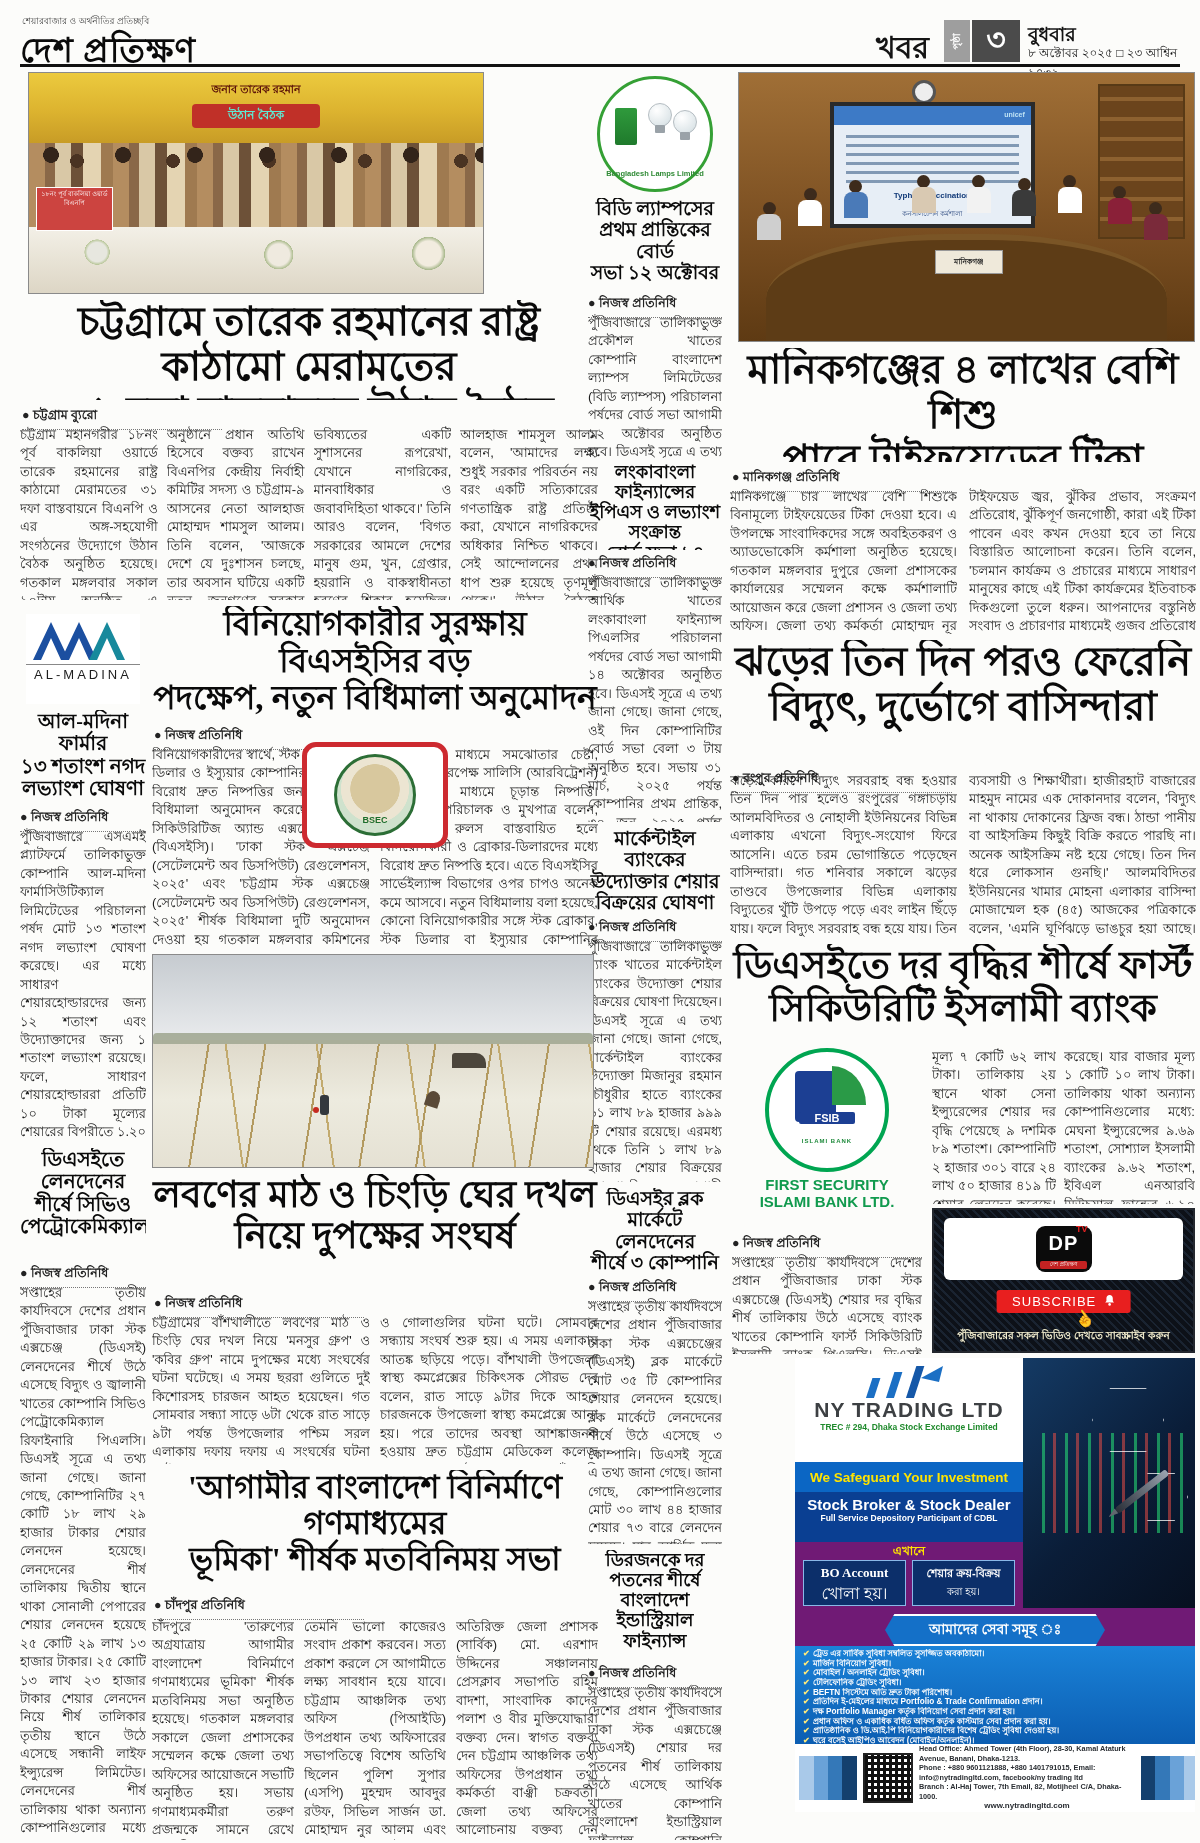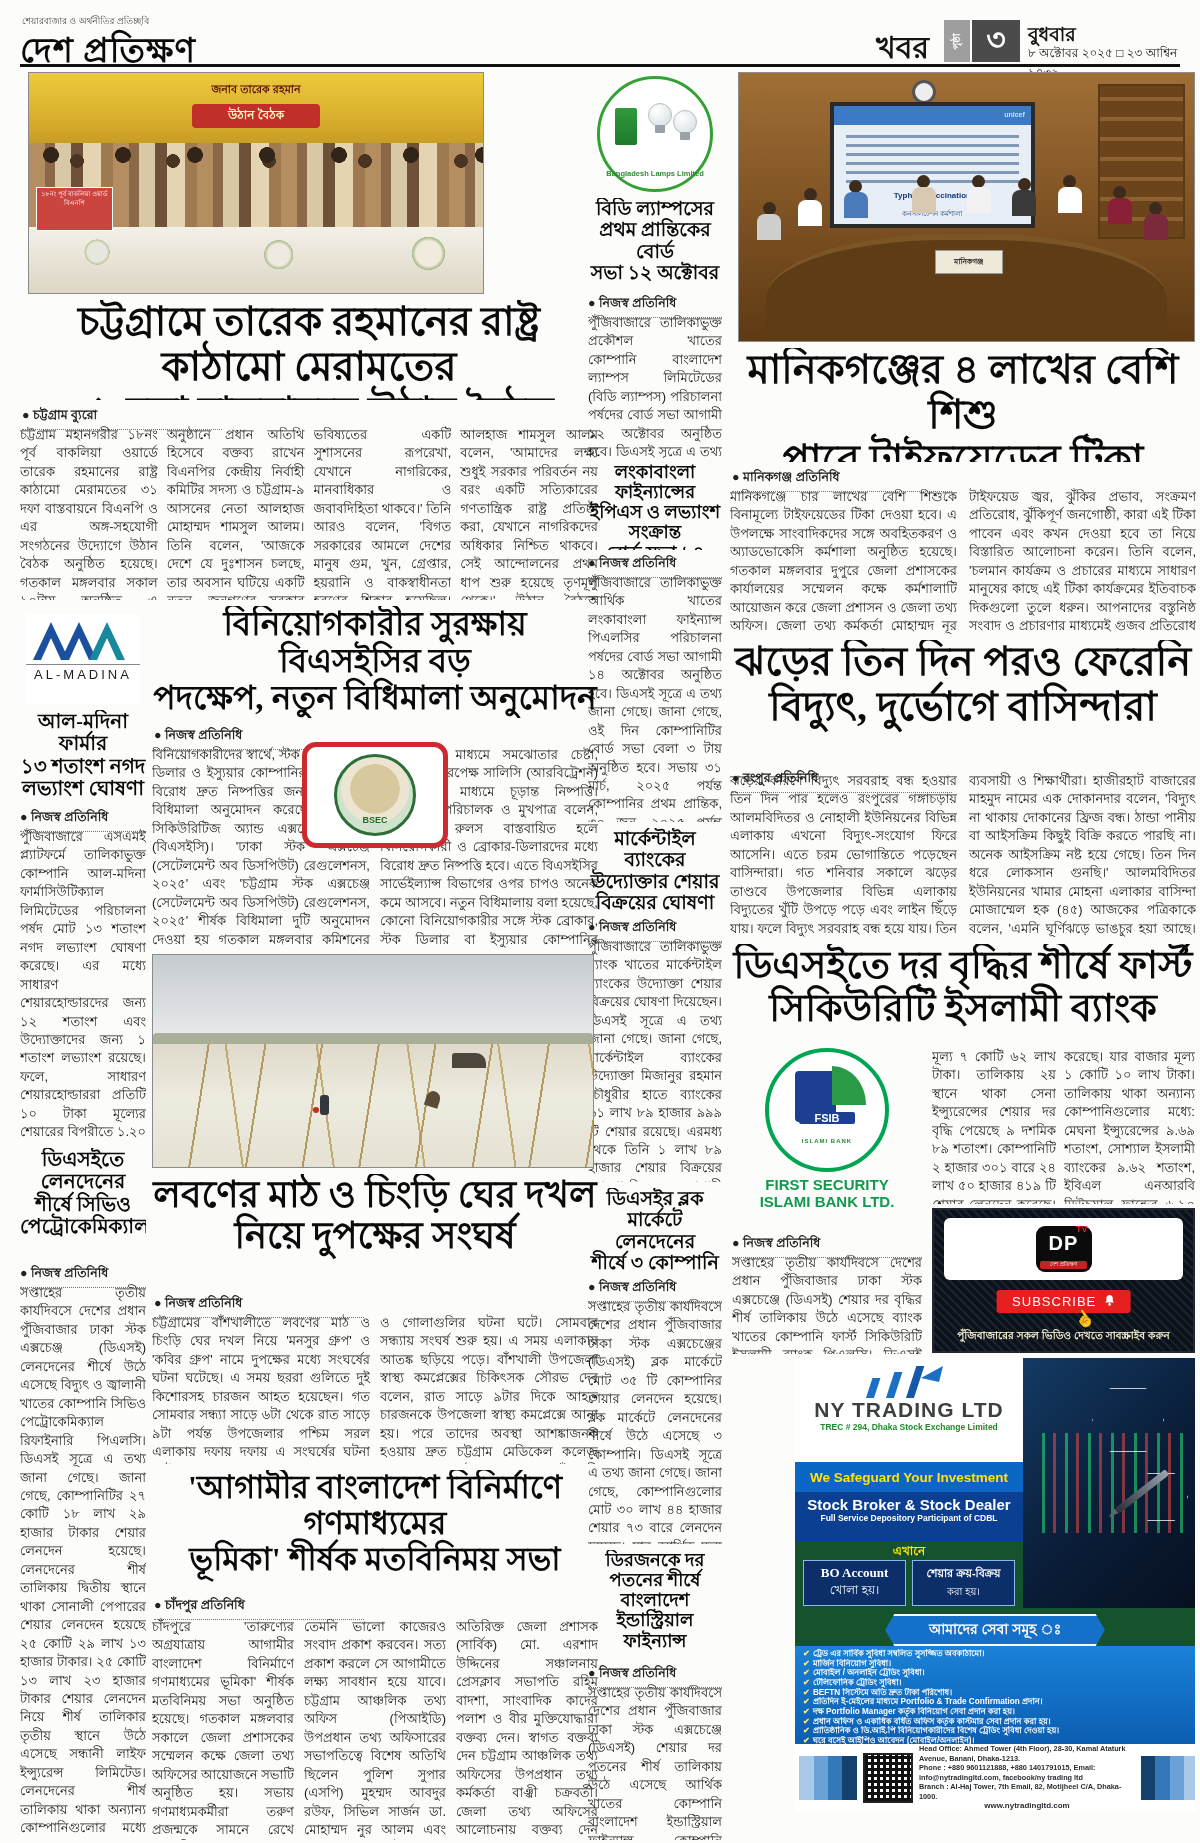--- a/index.html
+++ b/index.html
@@ -11,21 +11,21 @@
   .by{font-size:12.5px;font-weight:bold;border-bottom:1px dotted #777;padding-bottom:3px;overflow:hidden;white-space:nowrap;color:#222;}
   .bt{font-size:13px;line-height:1.42;text-align:justify;overflow:hidden;color:#1b1b1b;}
   .cols{display:flex;overflow:hidden;}
   .cols > div{flex:1;overflow:hidden;}
   .photo{border:1px solid #8a8a8a;overflow:hidden;}
   .pre{white-space:pre-line;}
   
   .p1{background:#cfc6b2;}
   .p1-banner{left:0;top:0;width:100%;height:32%;background:linear-gradient(180deg,#ecca3e,#dcb32f 55%,#c89c26);}
   .p1-bt1{left:0;top:12%;width:100%;text-align:center;font-size:11px;font-weight:bold;color:#5a1008;}
-  .p1-ribbon{left:36%;top:44%;width:28%;height:34%;background:#c03028;border-radius:4px;color:#fef9c3;
+  .p1-ribbon{left:36%;top:44%;width:28%;height:34%;background:#c03028;border-radius:4px;color:#5eead4;
              font-size:12px;font-weight:bold;display:flex;align-items:center;justify-content:center;}
   .p1-crowd{left:0;top:32%;width:100%;height:38%;
     background:
       radial-gradient(circle 8px at 22px 12px,#33241a 97%,transparent),
       radial-gradient(circle 7px at 48px 18px,#4a3322 97%,transparent),
       repeating-linear-gradient(90deg,#b48d60 0 16px,#8a6848 16px 26px,#d9c8a6 26px 42px,#6d5138 42px 54px,#e4d4b2 54px 72px,#9f7a50 72px 84px);
     background-size:72px 100%,96px 100%,auto;}
   .p1-table{left:0;top:70%;width:100%;height:30%;
     background:
       radial-gradient(circle 16px at 15% 38%,#e7e7df 60%,#b9c79a 78%,transparent 80%),
@@ -85,21 +85,21 @@
   .dptv-white{left:10px;top:8px;right:10px;height:62px;background:#fff;border-radius:6px;display:flex;align-items:center;justify-content:center;position:absolute;}
   .dp-box{width:56px;height:46px;background:#0b0b0b;border-radius:9px;position:relative;}
   .dp-box .dp{position:absolute;left:0;top:6px;width:100%;text-align:center;color:#fff;font-size:20px;font-weight:900;letter-spacing:1px;}
   .dp-box .tv{position:absolute;right:4px;top:-2px;color:#e82222;font-size:9px;font-weight:900;}
   .dp-box .tag{position:absolute;left:8%;bottom:3px;width:84%;background:#c42222;color:#fff;font-size:5.5px;text-align:center;border-radius:2px;}
   .sub-pill{position:absolute;left:50%;top:80px;transform:translateX(-50%);background:#e81f1f;color:#fff;
      font-weight:normal;font-size:13px;letter-spacing:1px;padding:4px 16px;border-radius:3px;white-space:nowrap;}
   .hand{position:absolute;left:54%;top:100px;color:#fff;font-size:16px;transform:rotate(-35deg);}
   .dptv-cap{position:absolute;left:4px;bottom:6px;width:calc(100% - 8px);text-align:center;color:#f3eecf;font-size:10.5px;font-weight:bold;}
   
-  .ny{background:#14532d;overflow:hidden;padding-left:48px;}
+  .ny{background:#701a75;overflow:hidden;padding-left:48px;}
   .ny-white{left:0;top:0;width:57%;height:104px;background:#fff;position:absolute;padding-top:6px;}
   .ny-name{text-align:center;font-size:21px;font-weight:900;color:#3d4043;letter-spacing:1px;}
   .ny-trec{text-align:center;font-size:8.5px;font-weight:bold;color:#1f8a2c;}
   .ny-slogan{left:0;top:104px;width:57%;height:30px;background:#0b66c4;color:#ffe400;font-size:13.5px;font-weight:900;
      display:flex;align-items:center;justify-content:center;position:absolute;}
   .ny-role{left:0;top:134px;width:57%;height:46px;background:#0a3f92;color:#fff;text-align:center;position:absolute;padding-top:4px;}
   .ny-here{left:0;top:184px;width:57%;text-align:center;color:#ffe400;font-size:12px;font-weight:bold;position:absolute;}
   .ny-boxes{left:8px;top:202px;width:calc(57% - 16px);height:46px;display:flex;gap:6px;position:absolute;}
   .ny-box{flex:1;border:1.5px solid #8ab8e8;background:#0c2f6a;color:#fff;text-align:center;padding-top:4px;overflow:hidden;}
   .ny-photo{right:0;top:0;width:43%;height:250px;position:absolute;
@@ -346,21 +346,21 @@
     </div>
     <div class="ny-slogan">We Safeguard Your Investment</div>
     <div class="ny-role">
       <div style="font-size:15px;font-weight:900;">Stock Broker &amp; Stock Dealer</div>
       <div style="font-size:8.5px;font-weight:bold;">Full Service Depository Participant of CDBL</div>
     </div>
     <div class="ny-here">এখানে</div>
     <div class="ny-boxes">
       <div class="ny-box">
         <div style="font-size:13px;font-weight:900;font-family:'Liberation Serif',serif;">BO Account</div>
-        <div style="font-size:12px;">খোলা হয়।</div>
+        <div style="font-size:16px;">খোলা হয়।</div>
       </div>
       <div class="ny-box">
         <div style="font-size:11px;font-weight:900;">শেয়ার ক্রয়-বিক্রয়</div>
         <div style="font-size:10px;">করা হয়।</div>
       </div>
     </div>
     <div class="ny-photo">
       <div class="ny-chart"></div>
       <div class="hexo" style="right:18%;top:12%;"></div>
       <div class="hexo" style="right:4%;top:46%;width:52px;height:46px;"></div>

